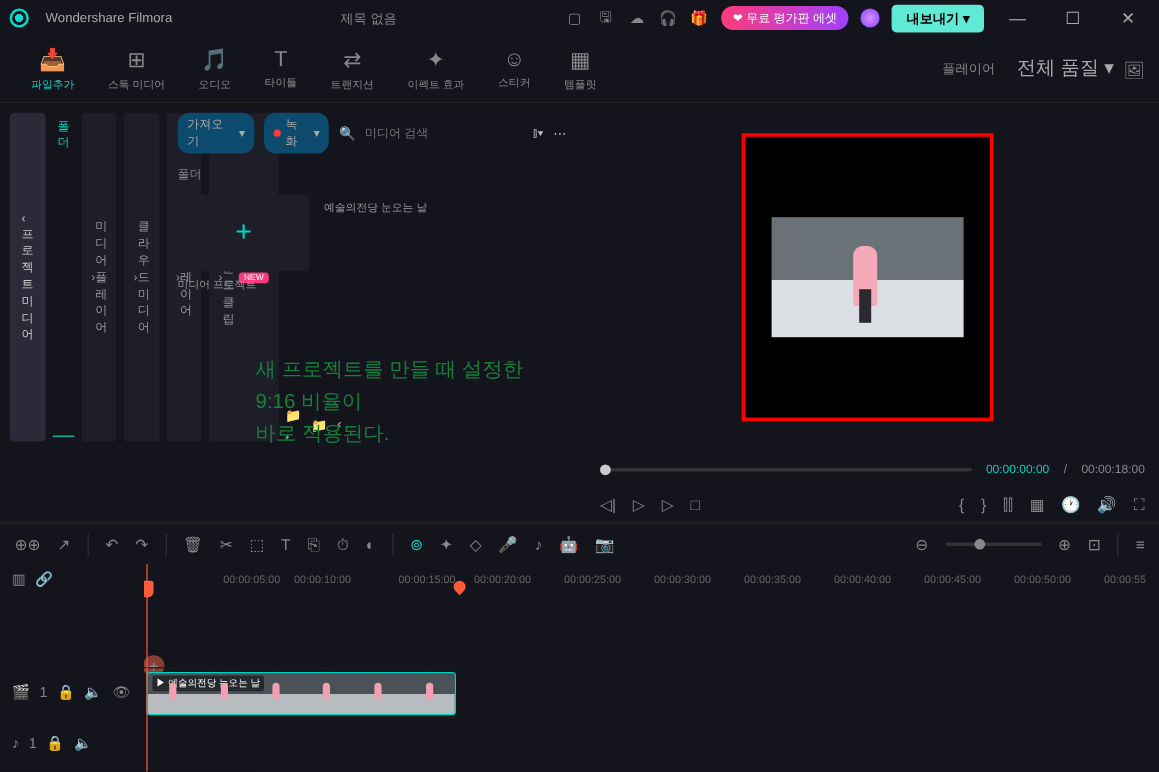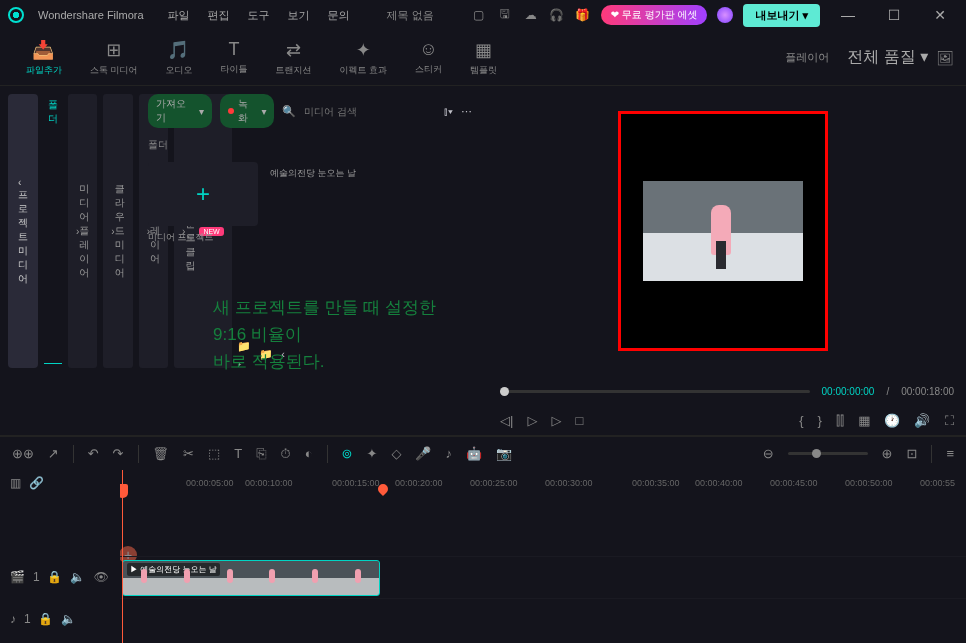--- a/index.html
+++ b/index.html
@@ -37,21 +37,21 @@
 .left-panel { width: 480px; background: #14141c; display: flex; }
 .sidebar { width: 140px; padding: 8px; display: flex; flex-direction: row; gap: 6px; }
 .sidebar-btn { background: #2a2a38; padding: 6px 10px; border-radius: 4px; font-size: 10px; color: #ccc; cursor: pointer; display: flex; align-items: center; gap: 5px; }
 .folder-hdr { color: #00d4c4; text-align: center; padding: 4px; font-size: 10px; border-bottom: 1px solid #00d4c4; margin-bottom: 4px; }
 .side-item { background: #1e1e28; padding: 5px 8px; border-radius: 3px; font-size: 10px; color: #999; cursor: pointer; display: flex; align-items: center; }
 .new-badge { background: #ff3a7a; color: #fff; font-size: 7px; padding: 1px 4px; border-radius: 3px; margin-left: 4px; }
 .sidebar-footer { margin-top: auto; display: flex; gap: 8px; align-items: center; }
 
 .media-area { flex: 1; padding: 8px; display: flex; flex-direction: column; }
 .media-toolbar { display: flex; align-items: center; gap: 8px; margin-bottom: 6px; }
-.media-btn { background: #14532d; padding: 3px 8px; border-radius: 10px; font-size: 10px; color: #aaa; display: flex; align-items: center; gap: 4px; }
+.media-btn { background: #0c4a6e; padding: 3px 8px; border-radius: 10px; font-size: 10px; color: #aaa; display: flex; align-items: center; gap: 4px; }
 .rec-dot { width: 6px; height: 6px; background: #ff3a3a; border-radius: 50%; }
 .search-input { background: transparent; border: none; color: #888; font-size: 10px; flex: 1; outline: none; }
 .folder-label-row { font-size: 10px; color: #888; padding: 4px 0; }
 .media-grid { display: flex; gap: 12px; margin-top: 6px; }
 .media-card { width: 110px; }
 .media-thumb { width: 110px; height: 64px; background: #1e1e28; border-radius: 4px; display: flex; align-items: center; justify-content: center; position: relative; }
 .media-thumb.import { font-size: 24px; color: #00d4c4; }
 .media-thumb.clip { background: linear-gradient(#5a6068, #8a9098); border: 2px solid #00d4c4; }
 .clip-scene { width: 100%; height: 100%; background: linear-gradient(to bottom, #606870 50%, #d8dce0 50%); position: relative; border-radius: 2px; }
 .clip-figure { position: absolute; left: 42px; top: 14px; width: 14px; height: 26px; background: #f0a0b0; border-radius: 6px 6px 2px 2px; }
@@ -102,27 +102,20 @@
 .clip-figures { position: absolute; top: 8px; left: 0; right: 0; height: 20px; display: flex; justify-content: space-around; }
 .clip-mini { width: 6px; height: 14px; background: #f0a0b0; border-radius: 3px; }
 .add-handle { position: absolute; left: -1px; top: 50px; width: 18px; height: 18px; background: #ff6a4a; border-radius: 50%; color: #fff; display: flex; align-items: center; justify-content: center; font-size: 14px; opacity: .5; }
 </style>
 </head>
 <body>
 
 <div class="titlebar">
   <div class="logo"></div>
   <span class="app-title">Wondershare Filmora</span>
-  <div class="menu-items">
-    <span class="menu-item">파일</span>
-    <span class="menu-item">편집</span>
-    <span class="menu-item">도구</span>
-    <span class="menu-item">보기</span>
-    <span class="menu-item">문의</span>
-  </div>
   <div class="titlebar-center">제목 없음</div>
   <div class="titlebar-right">
     <span class="tb-icon">▢</span>
     <span class="tb-icon">🖫</span>
     <span class="tb-icon">☁</span>
     <span class="tb-icon">🎧</span>
     <span class="tb-icon">🎁</span>
     <span class="pill-asset">❤ 무료 평가판 에셋</span>
     <span class="avatar-dot"></span>
     <span class="export-btn"><span>내보내기</span> ▾</span>
@@ -305,21 +298,21 @@
         <div class="playhead-head"></div>
       </div>
     <div class="tl-marker"></div>
     <div class="ruler">
       <span class="ruler-mark" style="left:66px">00:00:05:00</span>
       <span class="ruler-mark" style="left:125px">00:00:10:00</span>
       <span class="ruler-mark" style="left:212px">00:00:15:00</span>
       <span class="ruler-mark" style="left:275px">00:00:20:00</span>
       <span class="ruler-mark" style="left:350px">00:00:25:00</span>
       <span class="ruler-mark" style="left:425px">00:00:30:00</span>
-      <span class="ruler-mark" style="left:512px">00:00:35:00</span>
+      <span class="ruler-mark" style="left:500px">00:00:35:00</span>
       <span class="ruler-mark" style="left:575px">00:00:40:00</span>
       <span class="ruler-mark" style="left:650px">00:00:45:00</span>
       <span class="ruler-mark" style="left:725px">00:00:50:00</span>
       <span class="ruler-mark" style="left:800px">00:00:55</span>
     </div>
     <div style="height:60px; position:relative;">
       <div class="add-handle">+</div>
     </div>
     <div class="track-row">
       <div class="clip-block">

